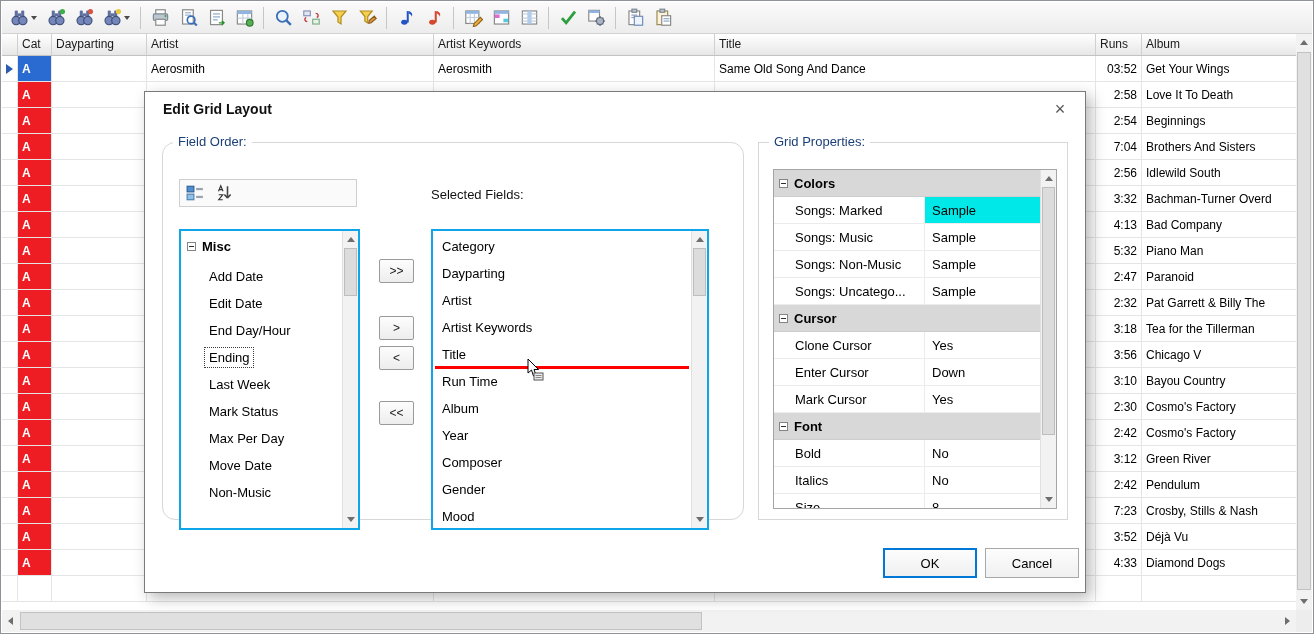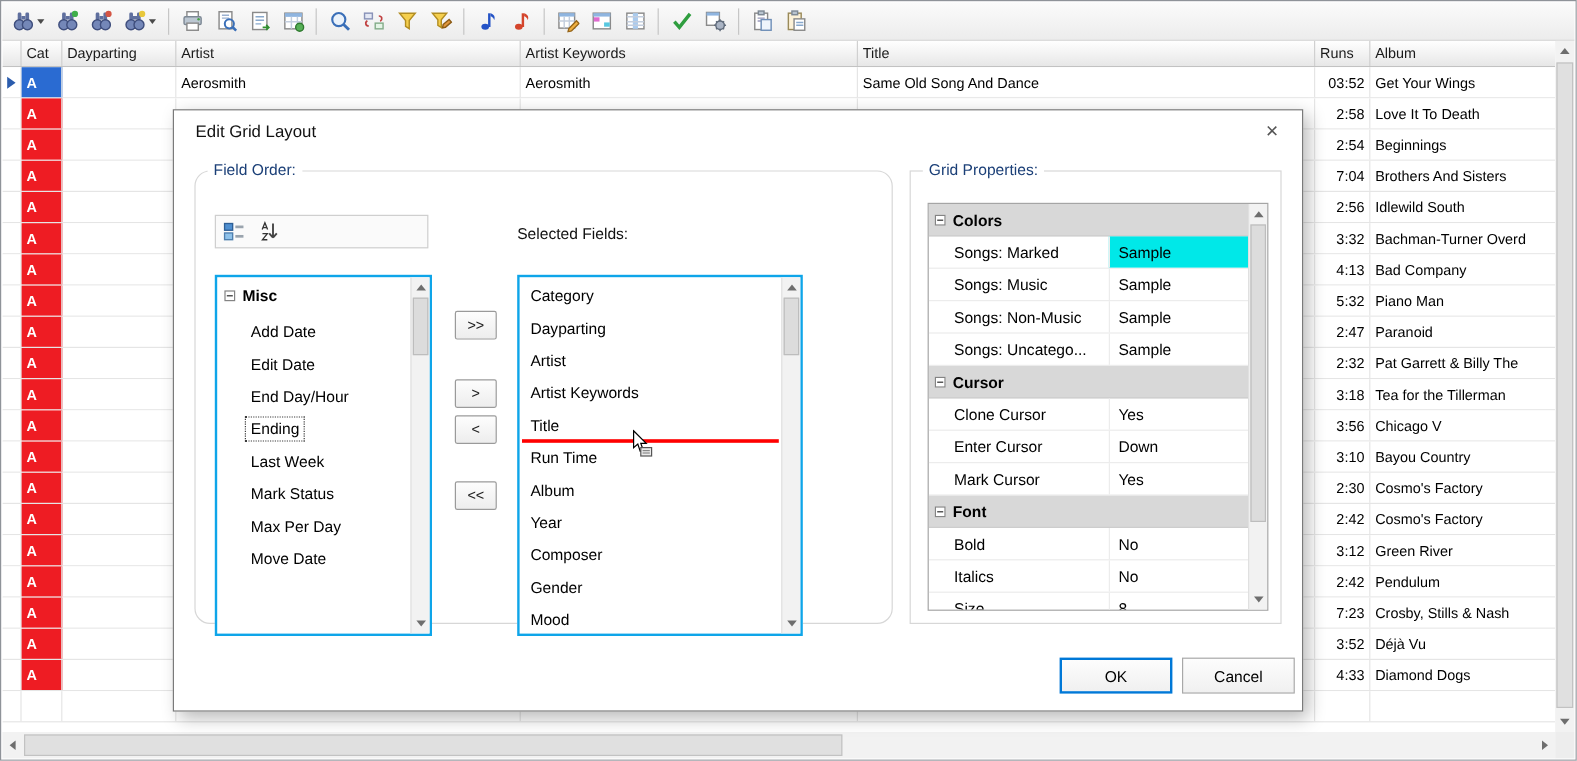--- a/index.html
+++ b/index.html
@@ -52,38 +52,38 @@
   .sa.up    { left:4px; top:6px;    border-left:4px solid transparent; border-right:4px solid transparent; border-bottom:5px solid #6e6e6e; }
   .sa.down  { left:4px; bottom:6px; border-left:4px solid transparent; border-right:4px solid transparent; border-top:5px solid #6e6e6e; }
   .sa.left  { left:6px; top:7px;    border-top:4px solid transparent; border-bottom:4px solid transparent; border-right:5px solid #6e6e6e; }
   .sa.right { right:6px; top:7px;   border-top:4px solid transparent; border-bottom:4px solid transparent; border-left:5px solid #6e6e6e; }
   .vthumb { position:absolute; left:1px; width:14px; top:18px; height:538px; background:#e0e0e0; border:1px solid #c2c2c2; }
   .hthumb { position:absolute; top:2px; height:18px; left:18px; width:682px; background:#e0e0e0; border:1px solid #c2c2c2; }
 
   
   .dialog { position:absolute; left:143px; top:90px; width:942px; height:502px; background:#fff;
             border:1px solid #7a7a7a; box-shadow:5px 5px 14px rgba(0,0,0,.28); font-size:13px; }
-  .dlg-title { position:absolute; left:18px; top:9px; font-size:14px; color:#111; }
+  .dlg-title { position:absolute; left:18px; top:9px; font-size:14px; color:#111;font-weight:bold; }
   .dlg-close { position:absolute; right:12px; top:5px; width:26px; height:24px; text-align:center;
                line-height:24px; font-size:18px; color:#555; cursor:pointer; }
   .grp { position:absolute; border:1px solid #d7d7d7; }
   .grp-label { position:absolute; top:-9px; left:10px; background:#fff; padding:0 5px;
                color:var(--group_label); font-size:13px; }
   .g-field { left:17px; top:50px; width:582px; height:378px;border-radius:13px; }
   .g-props { left:613px; top:50px; width:310px; height:378px; }
 
   .ftoolbar { position:absolute; left:16px; top:36px; width:178px; height:28px;
               border:1px solid #cfcfcf; background:#fafafa; display:flex; align-items:center;
               padding:0 3px; gap:4px; }
   .ftbtn { width:24px; height:24px; display:flex; align-items:center; justify-content:center; }
 
   .flist, .sellist { position:absolute; top:66px; height:301px; border:2px solid #0ea5e9;
                      background:#fff; overflow:hidden; padding:2px 18px 0 0;margin-top:20px; }
   .flist   { left:16px;  width:181px; }
-  .sellist { left:268px; width:238px; }
+  .sellist { left:268px; width:278px; }
   .tree-group { display:flex; align-items:center; gap:6px; height:27px; padding-left:6px;
                 font-weight:bold; }
   .tree-item { height:27px; display:flex; align-items:flex-end; padding-left:23px; }
   .ti-label { padding:2px 4px; border:1px solid transparent; }
   .ti-label.focused { border:1px dotted #3c3c3c; }
   .sel-item { height:27px; display:flex; align-items:center; padding-left:9px; }
 
   .minusbox { width:9px; height:9px; border:1px solid #848484; background:#fff; position:relative; flex:none; }
   .minusbox::after { content:""; position:absolute; left:1px; top:3px; width:5px; height:1px; background:#2e2e2e; }
 
@@ -671,20 +671,23 @@
           </div>
 
           <div class="tree-item">
             <span class="ti-label">Max Per Day</span>
           </div>
 
           <div class="tree-item">
             <span class="ti-label">Move Date</span>
           </div>
 
+          <div class="tree-item">
+            <span class="ti-label">Non-Music</span>
+          </div>
 
         <div class="lscroll">
           <i class="sa up"></i>
           <span class="lthumb" style="top:17px;height:48px;"></span>
           <i class="sa down"></i>
         </div>
       </div>
 
       <button class="xfer" style="top:116px;">&gt;&gt;</button>
       <button class="xfer" style="top:173px;">&gt;</button>

